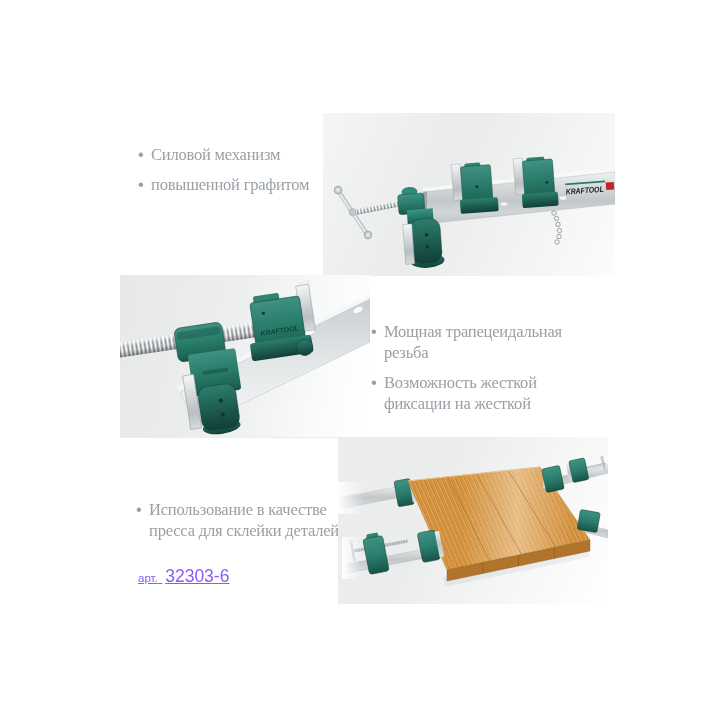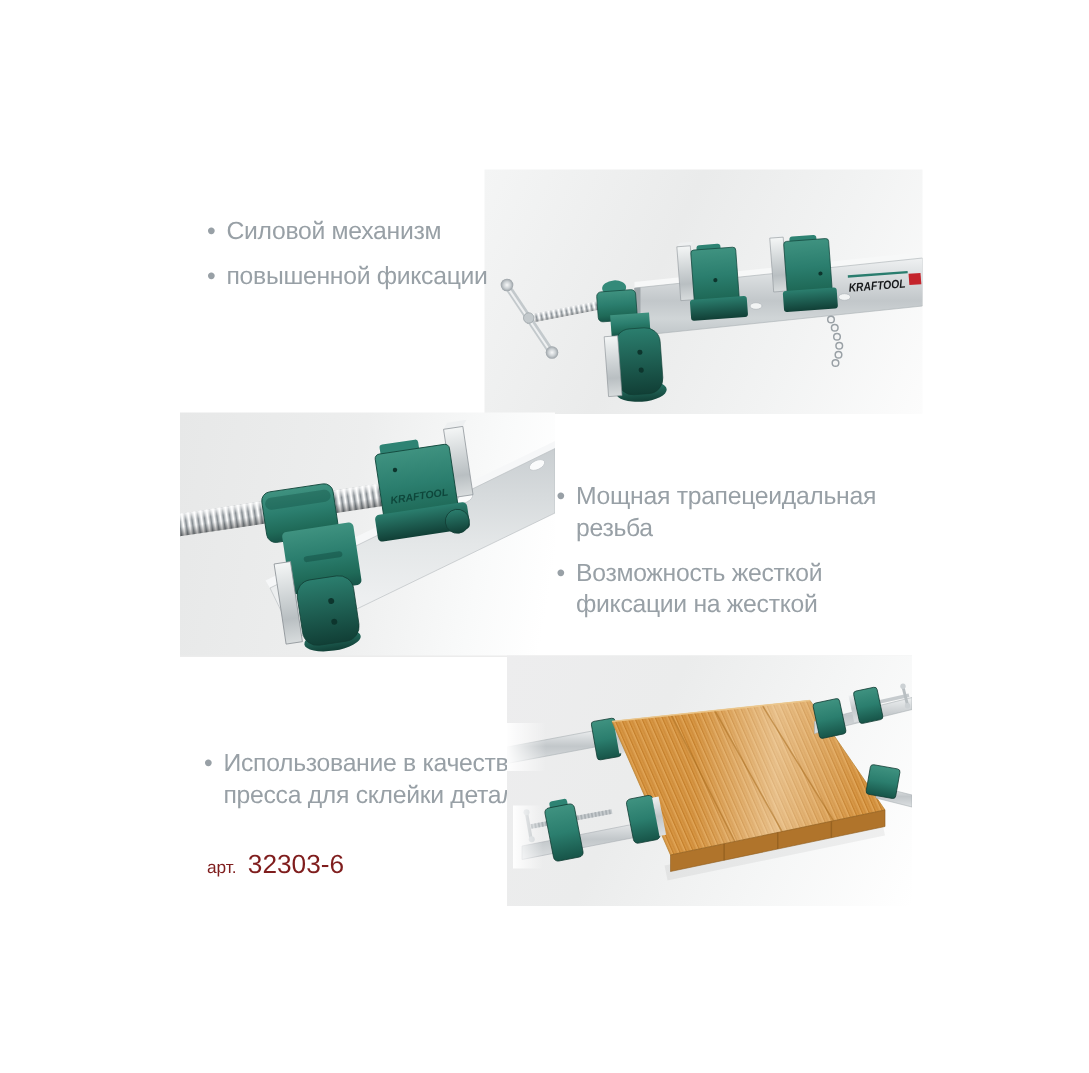--- a/index.html
+++ b/index.html
@@ -10,25 +10,25 @@
              background:linear-gradient(115deg,#f4f5f5 0%,#eaebeb 40%,#f2f3f3 70%,#fcfcfc 100%);}
   .photo-mid{left:120px;top:275px;width:250px;height:163px;
              background:linear-gradient(100deg,#e7e8e8 0%,#edeeee 45%,#f9fafa 78%,#ffffff 96%);}
   .photo-bottom{left:338px;top:437px;width:270px;height:167px;
              background:linear-gradient(115deg,#ededee 0%,#ebecec 35%,#f5f6f6 68%,#ffffff 100%);}
   .hairline{position:absolute;left:120px;top:437px;width:488px;height:1px;background:#ececec;}
   .features{position:absolute;margin:0;padding:0;list-style:none;color:#98a0a6;
             font-size:16.5px;line-height:21px;letter-spacing:-0.2px;}
   .features li{display:flex;margin:0 0 9px 0;}
   .bullet{width:13px;flex:none;}
-  .ln{display:block;}
+  .ln{display:block;font-family:Liberation Serif, serif;}
   .f-top{left:138px;top:144px;}
   .f-mid{left:371px;top:321px;}
   .f-bottom{left:136px;top:499px;}
-  .article{position:absolute;left:138px;top:566px;color:#7f1d1d;}
+  .article{position:absolute;left:138px;top:566px;color:#8b5cf6;text-decoration:underline;}
   .art-label{font-size:11.5px;}
   .art-num{font-size:17.5px;margin-left:3px;}
   svg{display:block;}
   .logo-text{font-family:"Liberation Sans",sans-serif;font-weight:bold;font-style:italic;}
 </style>
 </head>
 <body>
 
 <div class="canvas">
 
@@ -147,21 +147,21 @@
   <ul class="features f-top">
     <li>
       <span class="bullet">•</span>
       <span class="lines">
         <span class="ln">Силовой механизм</span>
       </span>
     </li>
     <li>
       <span class="bullet">•</span>
       <span class="lines">
-        <span class="ln">повышенной фиксации</span>
+        <span class="ln">повышенной графитом</span>
       </span>
     </li>
   </ul>
 
   <div class="photo photo-mid">
     <svg width="250" height="163" viewBox="0 0 250 163">
       <defs>
         <linearGradient id="m-rail" x1="0" y1="0" x2="0" y2="1">
           <stop offset="0" stop-color="#c9ced1"></stop>
             <stop offset="0.5" stop-color="#e4e7e8"></stop>

